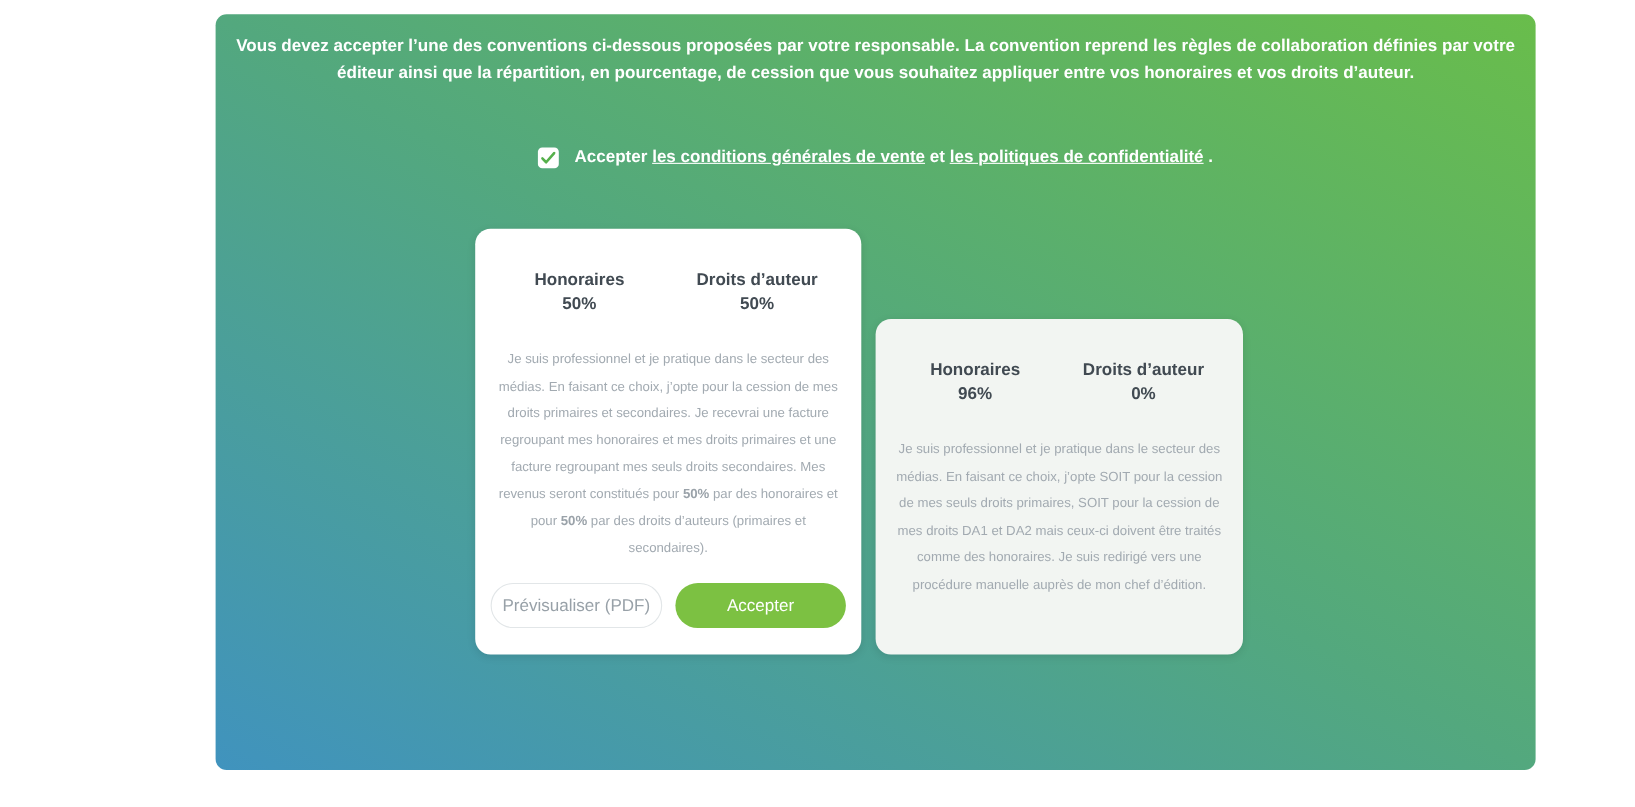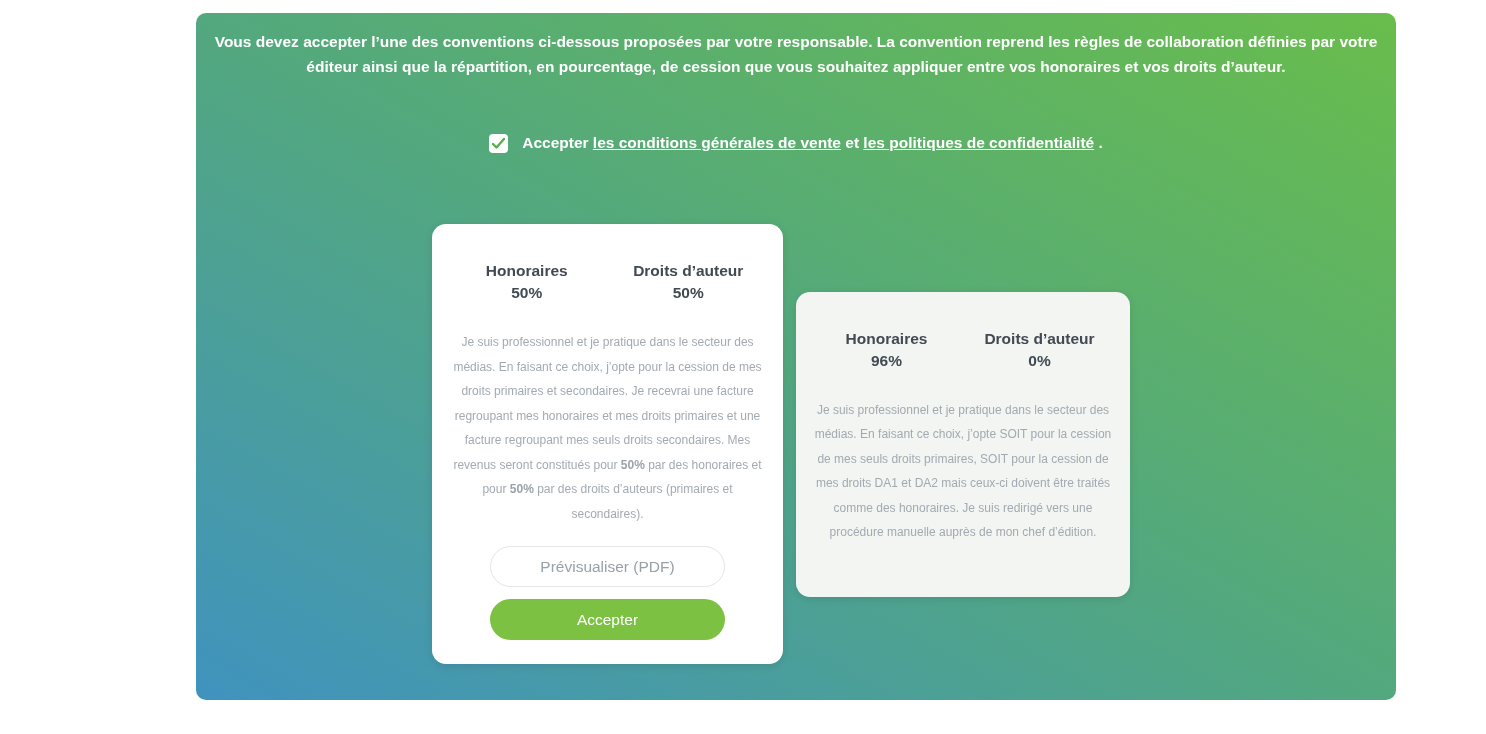--- a/index.html
+++ b/index.html
@@ -45,24 +45,24 @@
     color: #ffffff;
     font-size: 15.5px;
     font-weight: 700;
   }
   .consent-label a {
     color: #ffffff;
     text-decoration: underline;
     cursor: pointer;
   }
   .cards-row {
-    margin-top: 71px;
+    margin-top: 55px;
     display: flex;
     justify-content: center;
-    align-items: center;
+    align-items: flex-end;
     gap: 13px;
     padding-right: 30px;
   }
   .card {
     border-radius: 14px;
     box-shadow: 0 2px 8px rgba(0,0,0,0.10);
     padding: 36px 14px 24px;
     text-align: center;
   }
   .card-1 { width: 351px; background: #ffffff; }
@@ -79,21 +79,21 @@
     margin-top: 26px;
     font-size: 12px;
     line-height: 24.5px;
     color: #a2aab1;
     padding: 0 4px;
   }
   .card-desc strong { font-weight: 700; color: #9aa2a9; }
   .btn-stack {
     margin-top: 20px;
     display: flex;
-    flex-direction: column;
+    flex-direction: row;
     align-items: center;
     gap: 12px;
   }
   .card-2 .btn-stack { margin-top: 66px; }
   .btn {
     width: 235px; height: 41px;
     border-radius: 21px;
     font-size: 15.5px;
     font-family: inherit;
     cursor: pointer;

